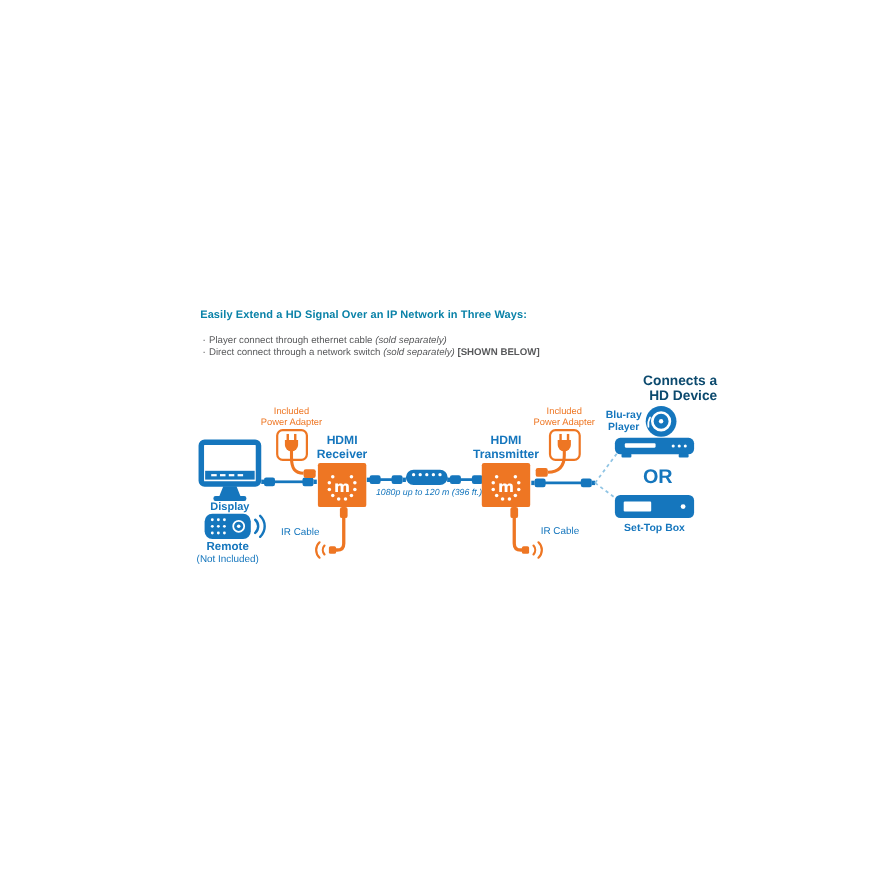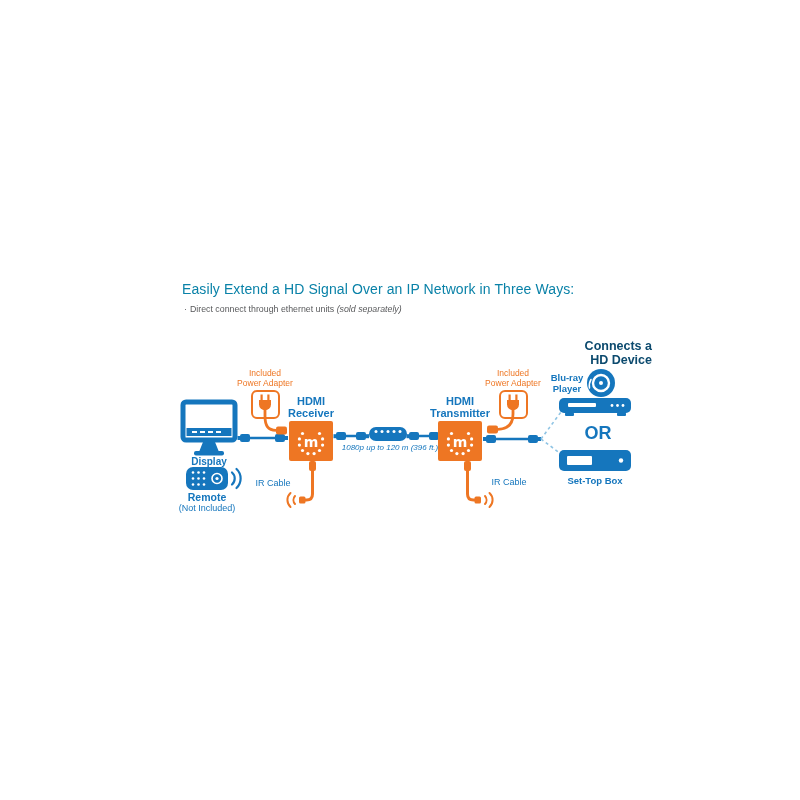--- a/index.html
+++ b/index.html
@@ -3,21 +3,21 @@
 <meta charset="utf-8">
 <style>
   html,body{margin:0;padding:0;}
   body{
     width:800px;height:800px;position:relative;background:#ffffff;
     font-family:"Liberation Sans", sans-serif;overflow:hidden;
   }
   .abs{position:absolute;}
   .title{
     left:182px;top:281px;width:460px;
-    font-size:14px;font-weight:normal;color:#0a82a8;letter-spacing:.1px;
+    font-size:10px;font-weight:bold;color:#0a82a8;letter-spacing:.1px;
   }
   .bullets{left:184px;top:304px;width:420px;font-size:8.8px;color:#58595b;}
   .bullet-line{line-height:10.8px;white-space:nowrap;}
   .bullet-line .marker{margin-right:3px;}
   .bullet-line i{font-style:italic;}
   .bullet-line b{font-weight:bold;}
   .lbl{color:#1576bd;text-align:center;}
   .lbl-bold{font-weight:bold;}
   .teal-head{
     left:542px;top:340px;width:110px;text-align:right;
@@ -39,21 +39,22 @@
   .or-lbl{left:578px;top:423px;width:40px;font-size:18px;}
   .settop-lbl{left:556px;top:475px;width:78px;font-size:9.5px;}
   svg{position:absolute;left:0;top:0;}
 </style>
 </head>
 <body>
 
 <div class="abs title">Easily Extend a HD Signal Over an IP Network in Three Ways:</div>
 
 <div class="abs bullets">
-  <div class="bullet-line"><span class="marker">·</span><span>Direct connect through ethernet units </span><i>(sold separately)</i><span></span><b></b><i></i></div>
+  <div class="bullet-line"><span class="marker">·</span><span>Player connect through ethernet cable </span><i>(sold separately)</i><span></span><b></b><i></i></div>
+  <div class="bullet-line"><span class="marker">·</span><span>Direct connect through a network switch </span><i>(sold separately)</i><span> </span><b>[SHOWN BELOW]</b><i></i></div>
 </div>
 
 <div class="abs teal-head two-line">
   <span>Connects a</span>
   <span>HD Device</span>
 </div>
 
 <div class="abs lbl lbl-bold display-lbl">Display</div>
 
 <div class="abs lbl lbl-bold remote-lbl two-line">

